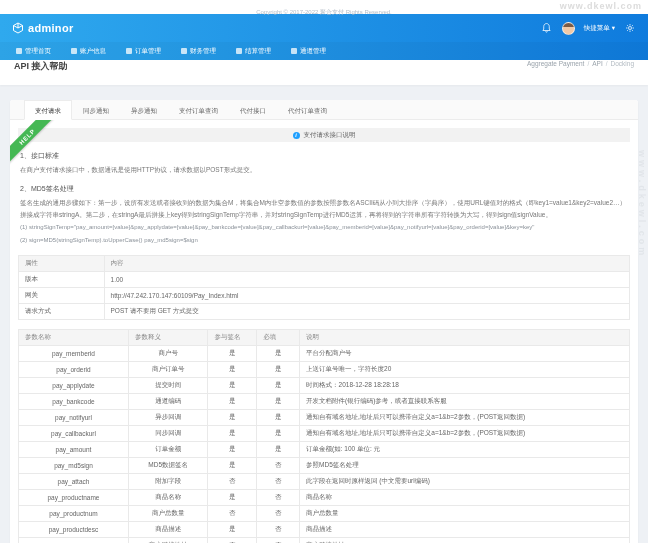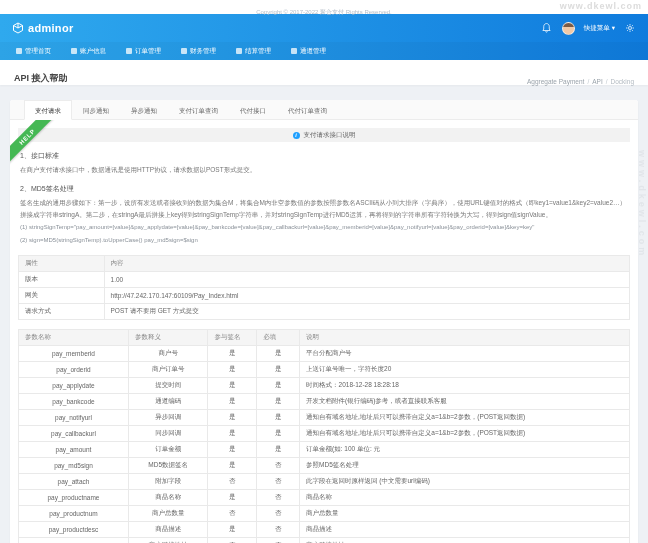--- a/index.html
+++ b/index.html
@@ -30,21 +30,21 @@
     border:1px solid rgba(255,255,255,.7); cursor:pointer;
   }
   .user-menu { display:flex; align-items:center; gap:2px; color:#fff; font-size:6.5px; cursor:pointer; }
   
   .app-nav { height:18px; display:flex; align-items:center; gap:4px; padding:0 8px; background:rgba(0,0,0,.03); }
   .nav-item { display:flex; align-items:center; gap:3px; padding:0 8px; height:18px; cursor:pointer; }
   .nav-ico { width:6px; height:6px; border-radius:1px; background:rgba(255,255,255,.75); }
   .nav-label { color:#fff; font-size:6.5px; }
   
   .breadcrumb-bar {
-    height:25px; background:#fff; display:flex; align-items:flex-end;
+    height:25px; background:#fff; display:flex; align-items:flex-start;
     justify-content:space-between; padding:0 14px; box-shadow:0 1px 2px rgba(0,0,0,.04);
   }
   .page-title { font-size:9px; font-weight:bold; color:#444; }
   .breadcrumb { font-size:6.5px; color:#9aa3ab; display:flex; gap:3px; align-items:center; }
   .crumb { cursor:pointer; }
   .crumb.last { color:#b3bbc2; cursor:default; }
   .crumb-sep { color:#c5ccd2; }
   
   .card { margin:15px 10px 0 10px; background:#fff; border-radius:3px; box-shadow:0 1px 2px rgba(0,0,0,.05); }
   .tabs { display:flex; height:20px; background:#fafafa; border-bottom:1px solid #ececec; padding-left:14px; border-radius:3px 3px 0 0; }

